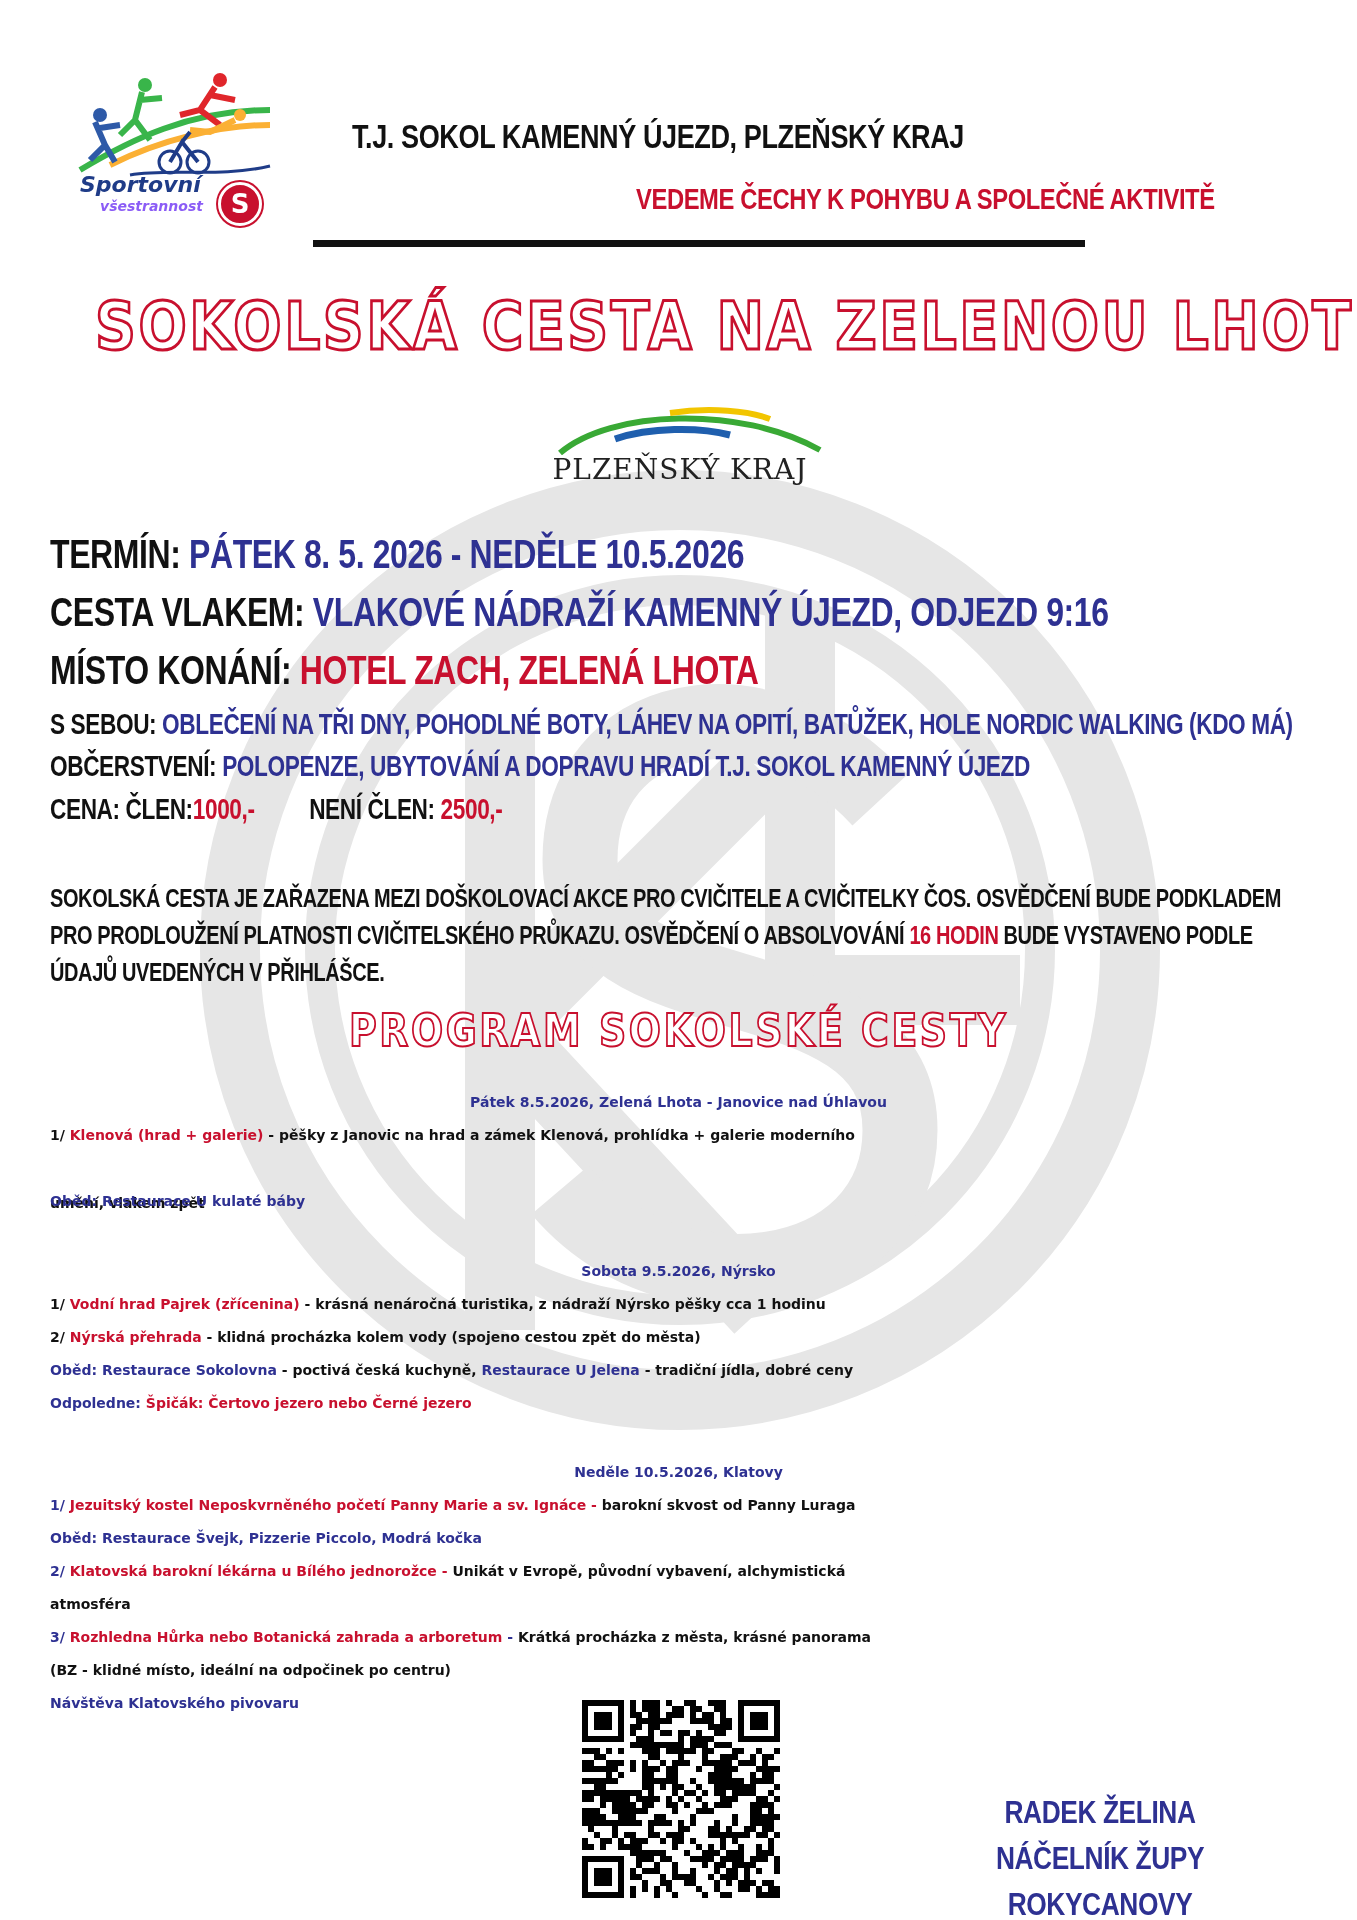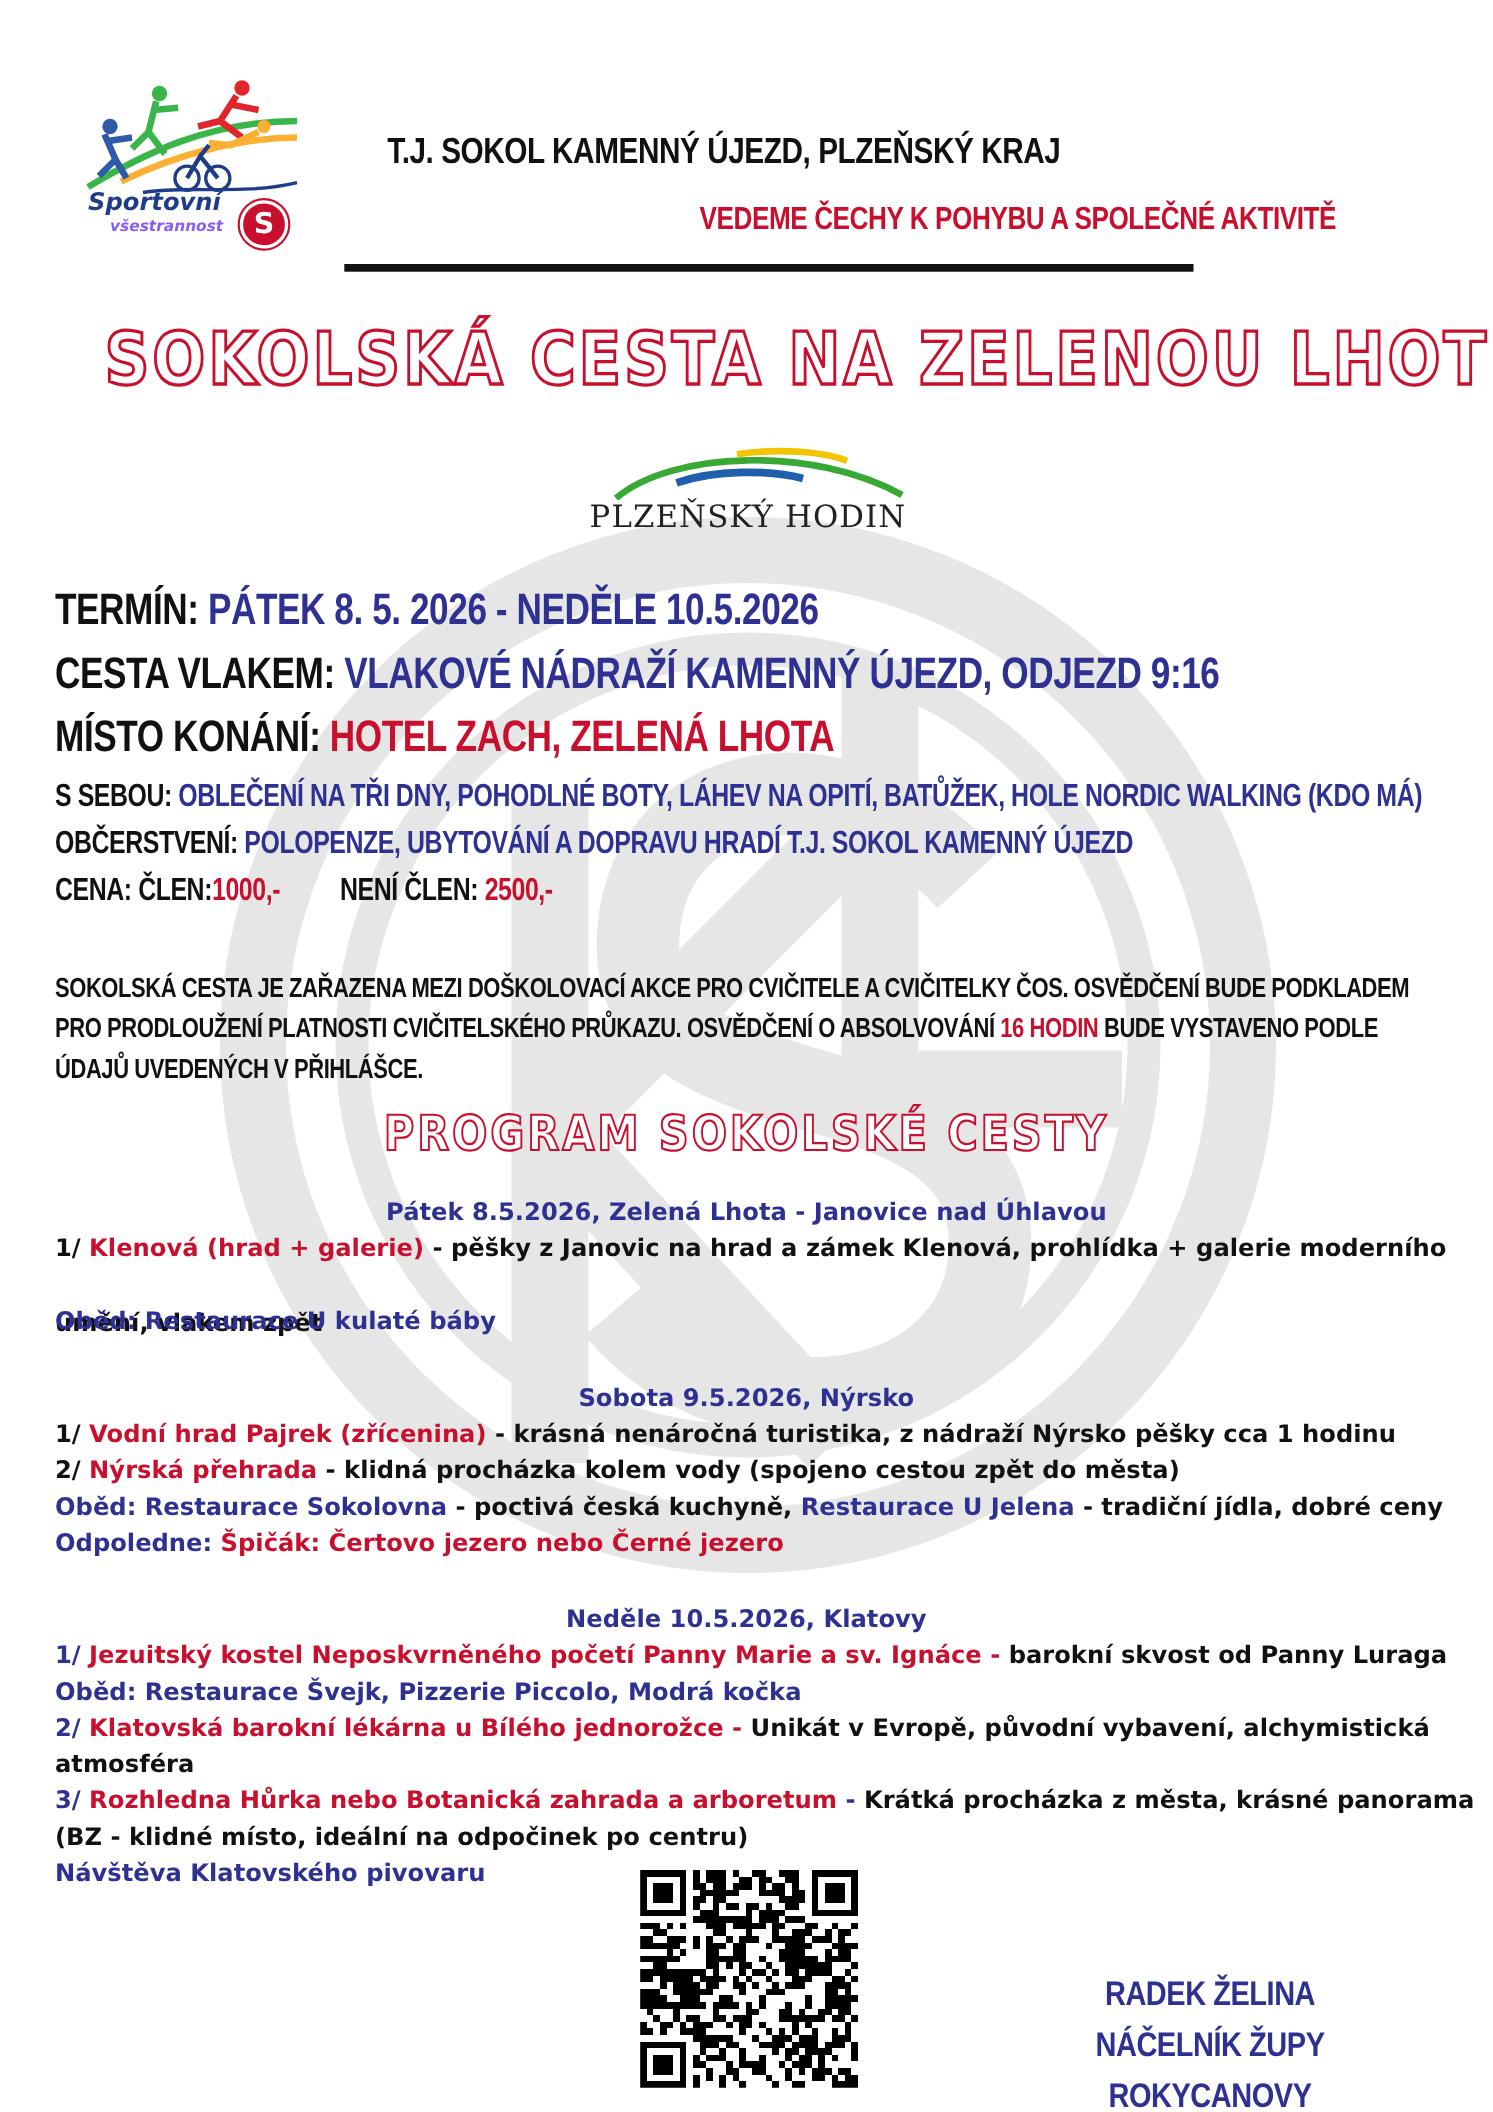--- a/index.html
+++ b/index.html
@@ -45,21 +45,21 @@
   #info-obcerstveni { top: 750px; font-size: 29px; transform: scaleX(0.78); }
   #info-cena { top: 793px; font-size: 29px; transform: scaleX(0.78); }
   #info-cena .gap { display: inline-block; width: 70px; }
 
   
   #notice { left: 50px; top: 880px; width: 1560px; font-size: 25px; line-height: 37px; transform: scaleX(0.8); transform-origin: left top; }
 
   
   #program-title { left: 0; width: 1357px; text-align: center; top: 1005px; font-size: 44px; transform: scaleX(0.86); transform-origin: center; -webkit-text-stroke: 2px #c8102e; }
 
-  .prog { font-family: "DejaVu Sans", sans-serif; font-size: 22px; font-weight: 700; line-height: 33px; white-space: nowrap; }
+  .prog { font-family: "DejaVu Sans", sans-serif; font-size: 14px; font-weight: 700; line-height: 33px; white-space: nowrap; }
   .day-head { left: 0; width: 1357px; text-align: center; }
   .prog-line { left: 50px; }
 
   #day1-head { top: 1086px; }
   #day1-l1 { top: 1119px; }
   #day1-l2 { top: 1187px; }
   #day1-l3 { top: 1185px; }
 
   #day2-head { top: 1255px; }
   #day2-l1 { top: 1288px; }
@@ -119,21 +119,21 @@
 <div id="header-rule" class="layer"></div>
 
 <div id="main-title" class="layer outline-title">SOKOLSKÁ CESTA NA ZELENOU LHOTU</div>
 
 <div id="region-logo" class="layer">
   <svg width="320" height="50" viewBox="0 0 320 50">
     <path d="M40 48 C90 5 220 0 300 45" stroke="#39a935" stroke-width="6" fill="none"></path>
     <path d="M150 8 C190 2 230 6 250 14" stroke="#f2c500" stroke-width="6" fill="none"></path>
     <path d="M95 34 C130 22 180 22 210 30" stroke="#1f5fae" stroke-width="7" fill="none"></path>
   </svg>
-  <div id="region-logo-text">PLZEŇSKÝ HODIN</div>
+  <div id="region-logo-text">PLZEŇSKÝ KRAJ</div>
 </div>
 
 <div id="info-termin" class="layer info cond">
   <span class="black">TERMÍN:</span>
   <span class="blue">PÁTEK 8. 5. 2026 - NEDĚLE 10.5.2026</span>
 </div>
 <div id="info-cesta" class="layer info cond">
   <span class="black">CESTA VLAKEM:</span>
   <span class="blue">VLAKOVÉ NÁDRAŽÍ KAMENNÝ ÚJEZD, ODJEZD 9:16</span>
 </div>

